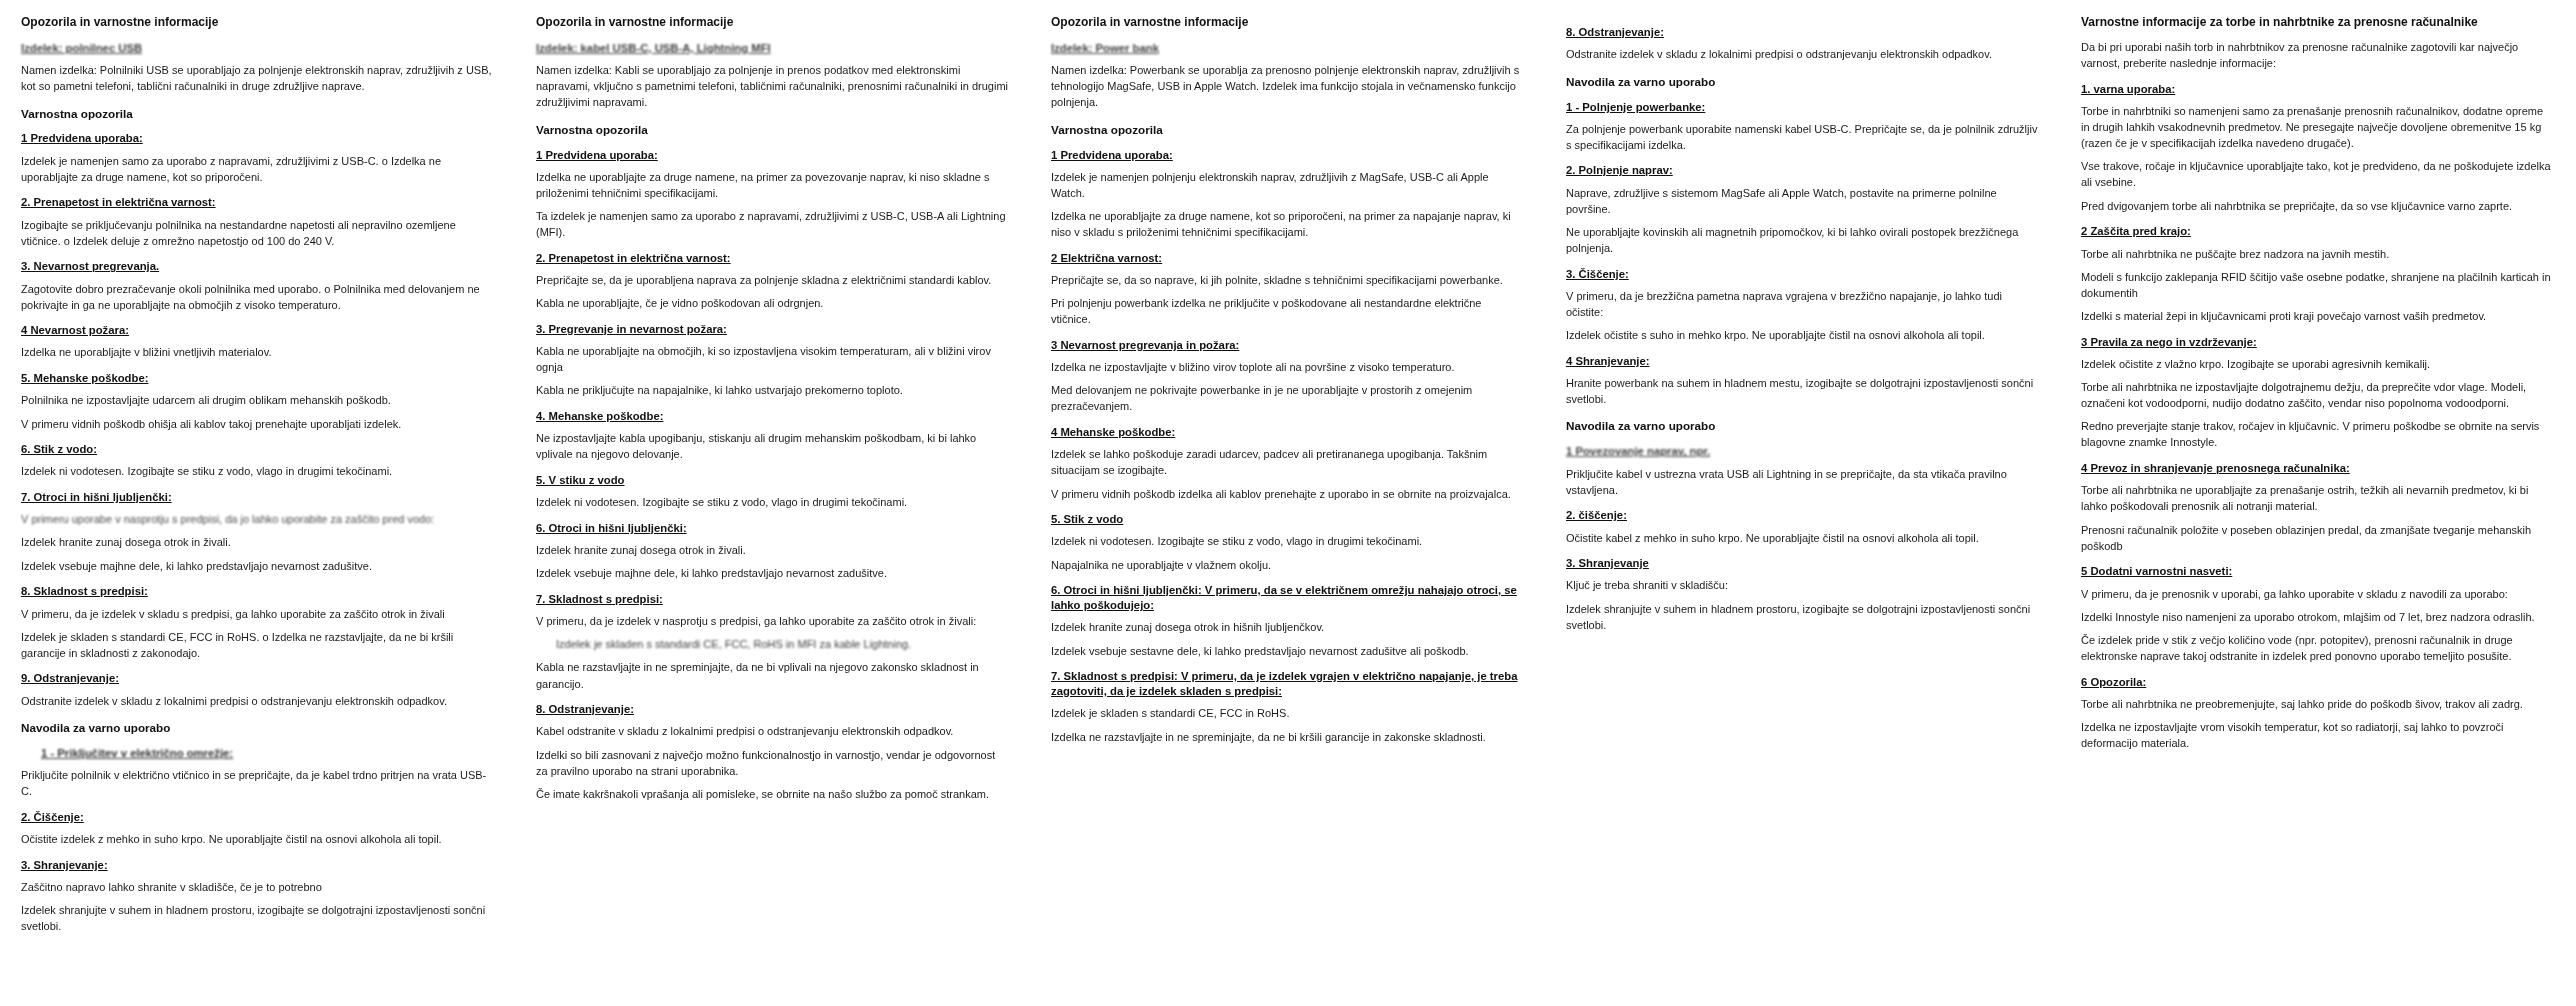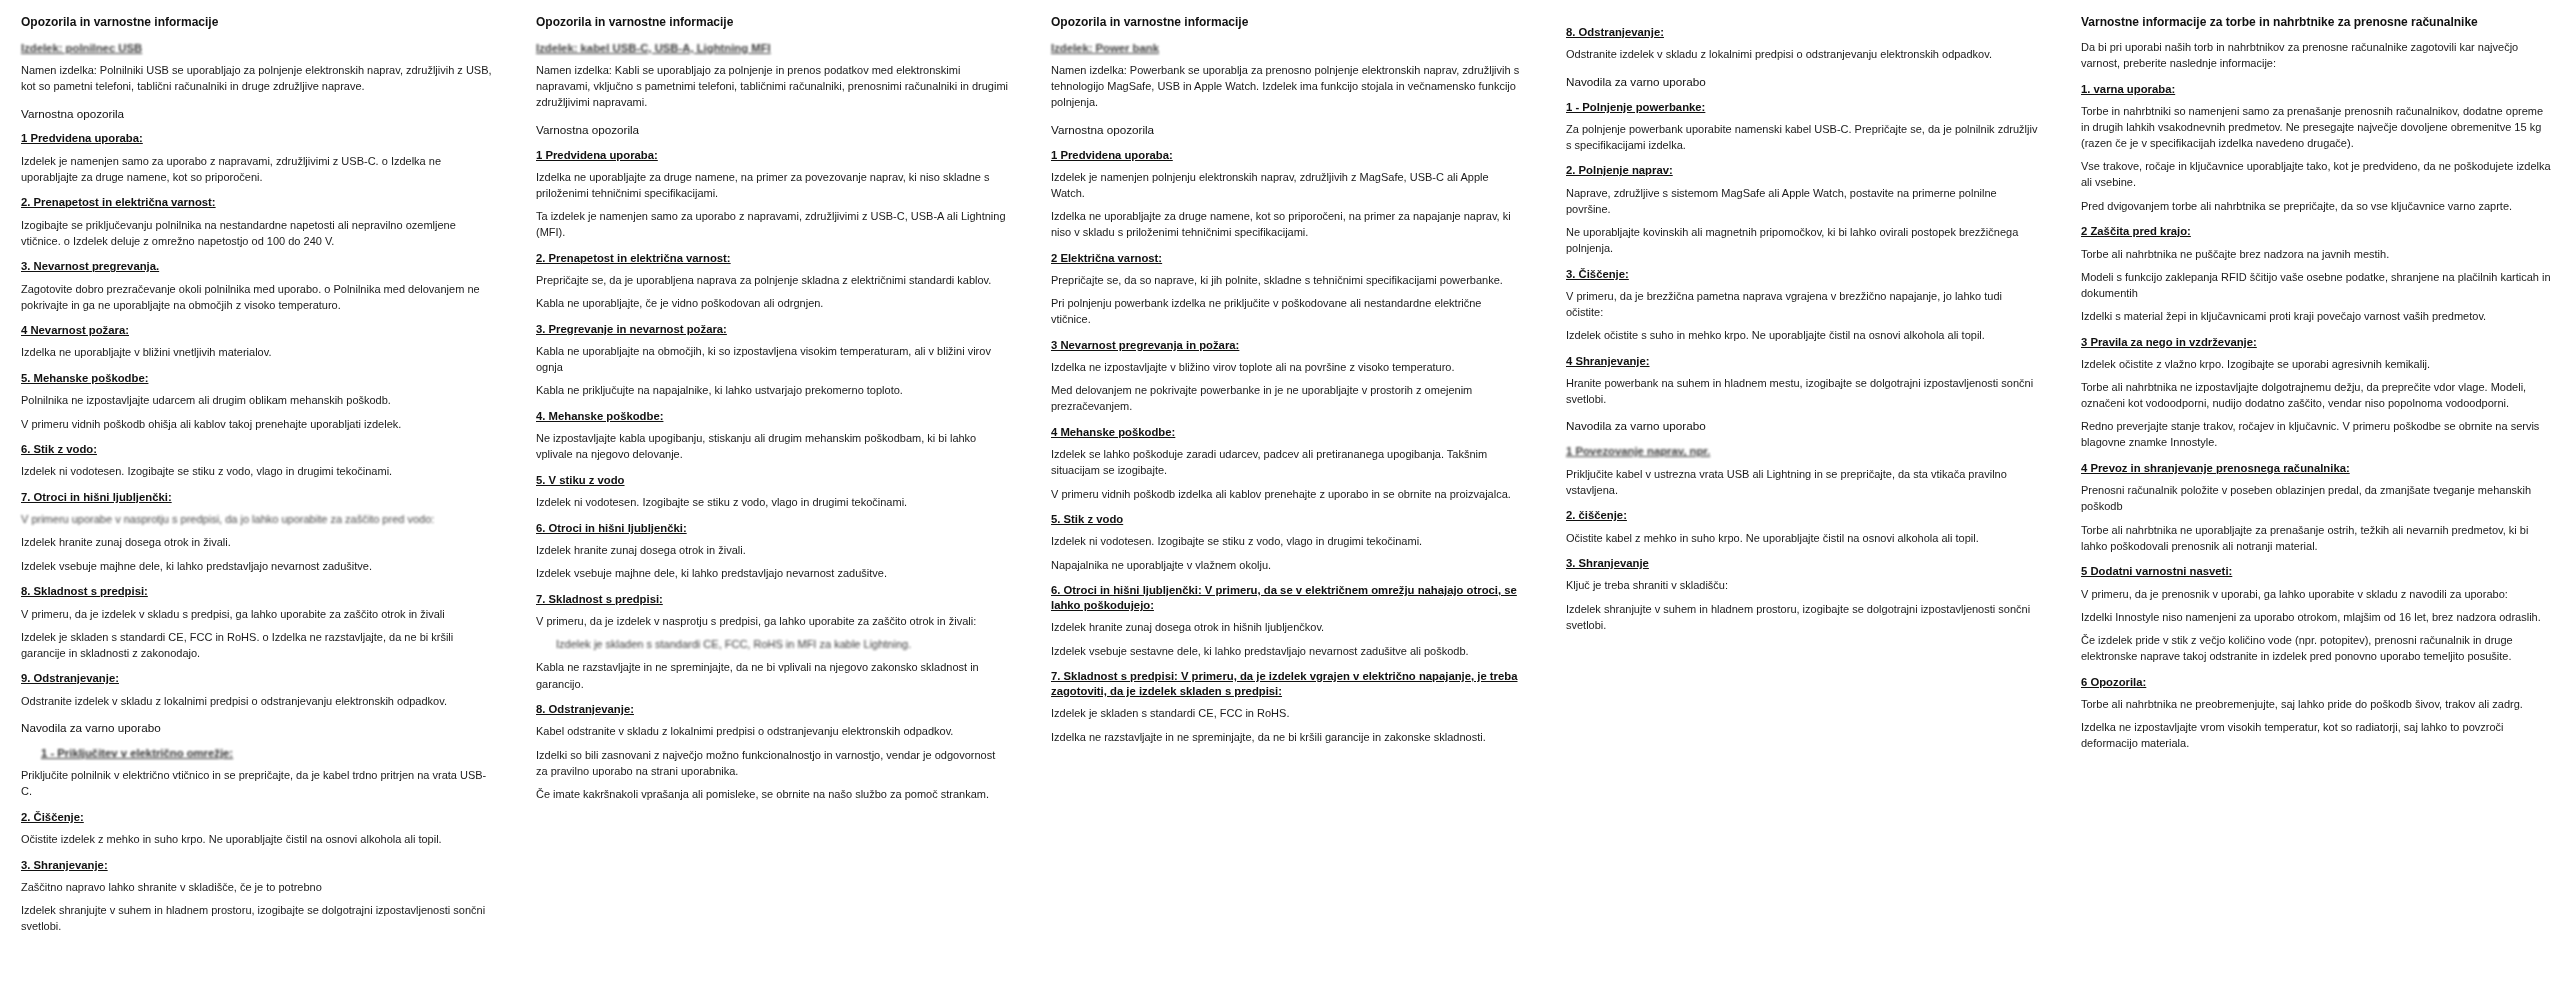--- a/index.html
+++ b/index.html
@@ -33,21 +33,21 @@
   h3.title {
     font-size: 12px;
     line-height: 1.32;
     font-weight: bold;
     margin: 0 0 8.9px 0;
     color: #111;
   }
   h4.sec {
     font-size: 11.7px;
     line-height: 1.32;
-    font-weight: normal;
+    font-weight: bold;
     margin: 11.3px 0 7.2px 0;
     color: #111;
   }
   h5.sub {
     font-size: 11.3px;
     line-height: 1.32;
     font-weight: bold;
     margin: 10.5px 0 6.4px 0;
     color: #111;
     text-decoration: underline;
@@ -197,24 +197,24 @@
       <p class="para">Pred dvigovanjem torbe ali nahrbtnika se prepričajte, da so vse ključavnice varno zaprte.</p>
       <h5 class="sub">2 Zaščita pred krajo:</h5>
       <p class="para">Torbe ali nahrbtnika ne puščajte brez nadzora na javnih mestih.</p>
       <p class="para">Modeli s funkcijo zaklepanja RFID ščitijo vaše osebne podatke, shranjene na plačilnih karticah in dokumentih</p>
       <p class="para">Izdelki s material žepi in ključavnicami proti kraji povečajo varnost vaših predmetov.</p>
       <h5 class="sub">3 Pravila za nego in vzdrževanje:</h5>
       <p class="para">Izdelek očistite z vlažno krpo. Izogibajte se uporabi agresivnih kemikalij.</p>
       <p class="para">Torbe ali nahrbtnika ne izpostavljajte dolgotrajnemu dežju, da preprečite vdor vlage. Modeli, označeni kot vodoodporni, nudijo dodatno zaščito, vendar niso popolnoma vodoodporni.</p>
       <p class="para">Redno preverjajte stanje trakov, ročajev in ključavnic. V primeru poškodbe se obrnite na servis blagovne znamke Innostyle.</p>
       <h5 class="sub">4 Prevoz in shranjevanje prenosnega računalnika:</h5>
+      <p class="para">Torbe ali nahrbtnika ne uporabljajte za prenašanje ostrih, težkih ali nevarnih predmetov, ki bi lahko poškodovali prenosnik ali notranji material.</p>
       <p class="para">Prenosni računalnik položite v poseben oblazinjen predal, da zmanjšate tveganje mehanskih poškodb</p>
-      <p class="para">Torbe ali nahrbtnika ne uporabljajte za prenašanje ostrih, težkih ali nevarnih predmetov, ki bi lahko poškodovali prenosnik ali notranji material.</p>
       <h5 class="sub">5 Dodatni varnostni nasveti:</h5>
       <p class="para">V primeru, da je prenosnik v uporabi, ga lahko uporabite v skladu z navodili za uporabo:</p>
-      <p class="para">Izdelki Innostyle niso namenjeni za uporabo otrokom, mlajšim od 16 let, brez nadzora odraslih.</p>
+      <p class="para">Izdelki Innostyle niso namenjeni za uporabo otrokom, mlajšim od 7 let, brez nadzora odraslih.</p>
       <p class="para">Če izdelek pride v stik z večjo količino vode (npr. potopitev), prenosni računalnik in druge elektronske naprave takoj odstranite in izdelek pred ponovno uporabo temeljito posušite.</p>
       <h5 class="sub">6 Opozorila:</h5>
       <p class="para">Torbe ali nahrbtnika ne preobremenjujte, saj lahko pride do poškodb šivov, trakov ali zadrg.</p>
       <p class="para">Izdelka ne izpostavljajte vrom visokih temperatur, kot so radiatorji, saj lahko to povzroči deformacijo materiala.</p>
     </div>
   </div>
 
 
 </body></html>

